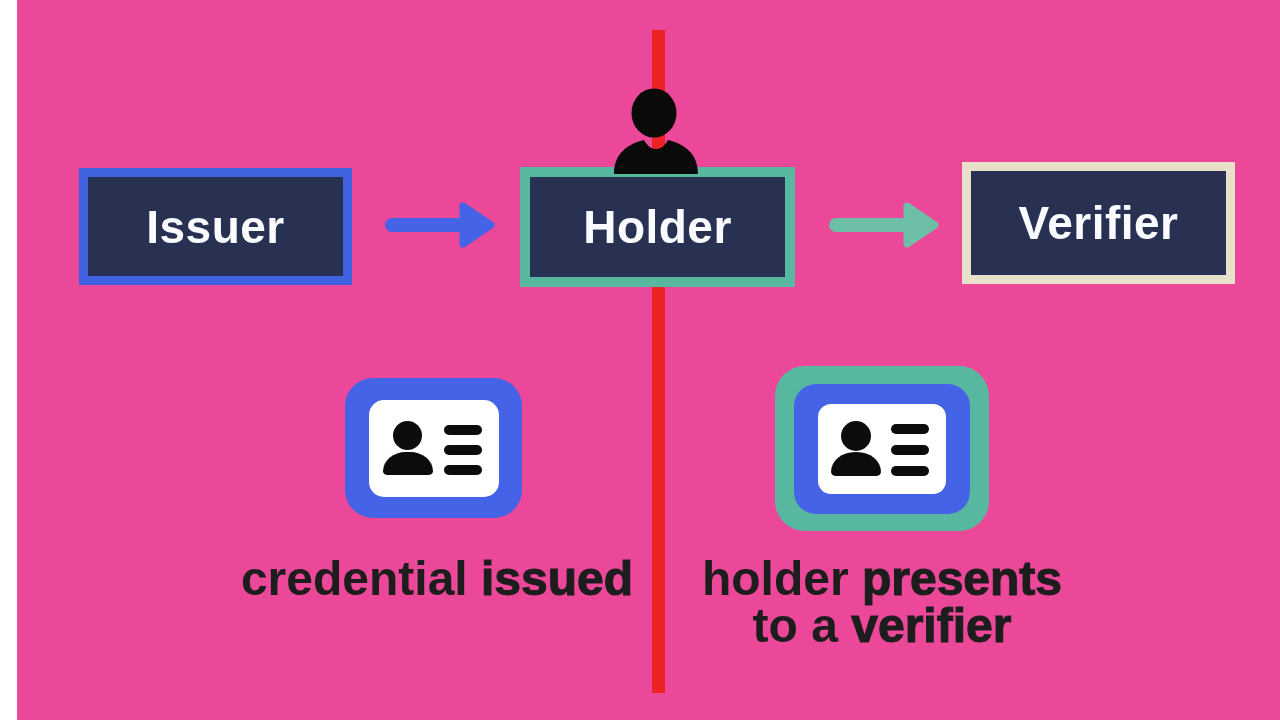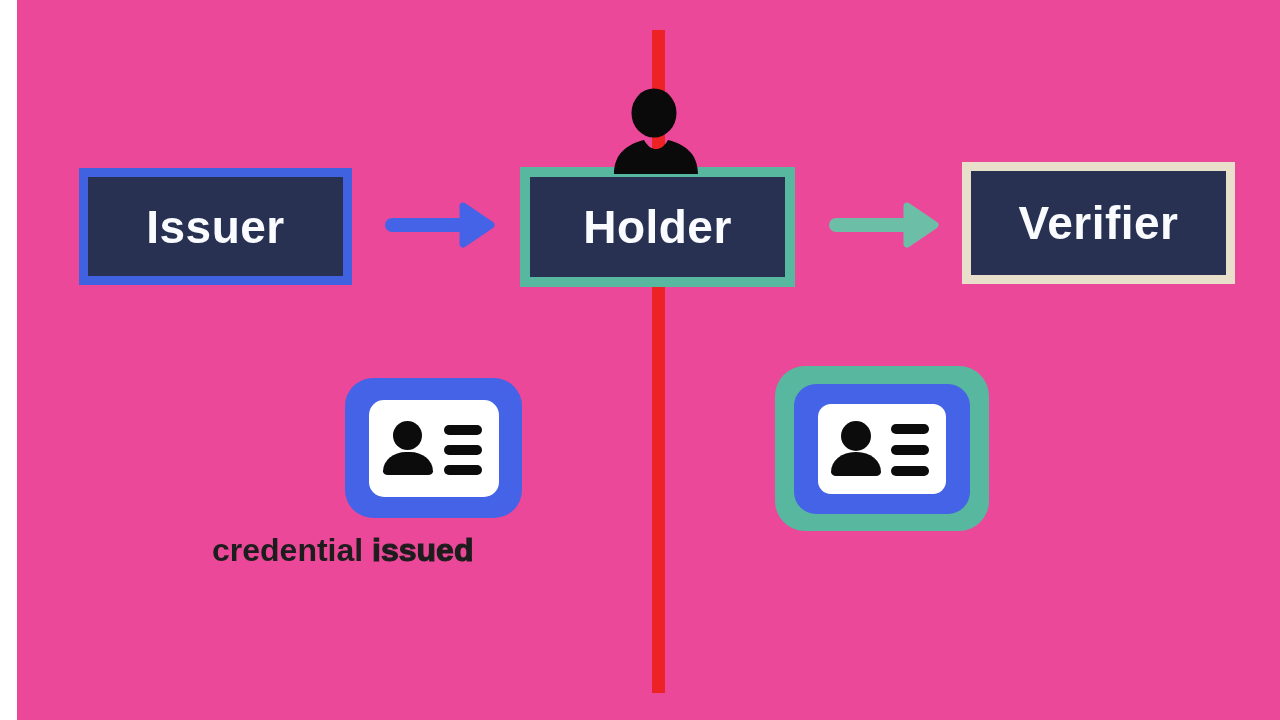--- a/index.html
+++ b/index.html
@@ -50,22 +50,22 @@
   .idc-body{position:absolute;background:#0c0c0c;border-radius:24px 24px 5px 5px / 20px 20px 4px 4px;}
   .sm .idc-body{left:14px;top:52px;width:50px;height:23px;}
   .lg .idc-body{left:13px;top:48px;width:50px;height:24px;}
   .idc-lines{position:absolute;display:flex;flex-direction:column;}
   .sm .idc-lines{left:75px;top:25px;gap:10px;}
   .lg .idc-lines{left:73px;top:20px;gap:11px;}
   .idc-line{width:38px;height:10px;border-radius:5px;background:#0c0c0c;}
 
   
   .caption{
-    position:absolute;top:527px;width:450px;text-align:left;
-    color:#1D1D1D;font-size:32px;font-weight:700;line-height:47px;z-index:2;
+    position:absolute;top:555px;width:450px;text-align:center;
+    color:#1D1D1D;font-size:48px;font-weight:700;line-height:47px;z-index:2;
   }
   .caption-issued{left:195px;}
   .caption-presented{left:640px;}
   .xb{font-weight:800;-webkit-text-stroke:1.1px #1D1D1D;}
 </style>
 </head>
 <body>
 
 <div class="stage">
 
@@ -121,14 +121,18 @@
           <div class="idc-line"></div>
         </div>
       </div>
     </div>
   </div>
 
   <div class="caption caption-issued">
     <div><span>credential </span><span class="xb">issued</span></div>
   </div>
 
+  <div class="caption caption-presented">
+    <div><span>holder </span><span class="xb">presents</span></div>
+    <div><span>to a </span><span class="xb">verifier</span></div>
+  </div>
 
 </div>
 
 </body></html>

